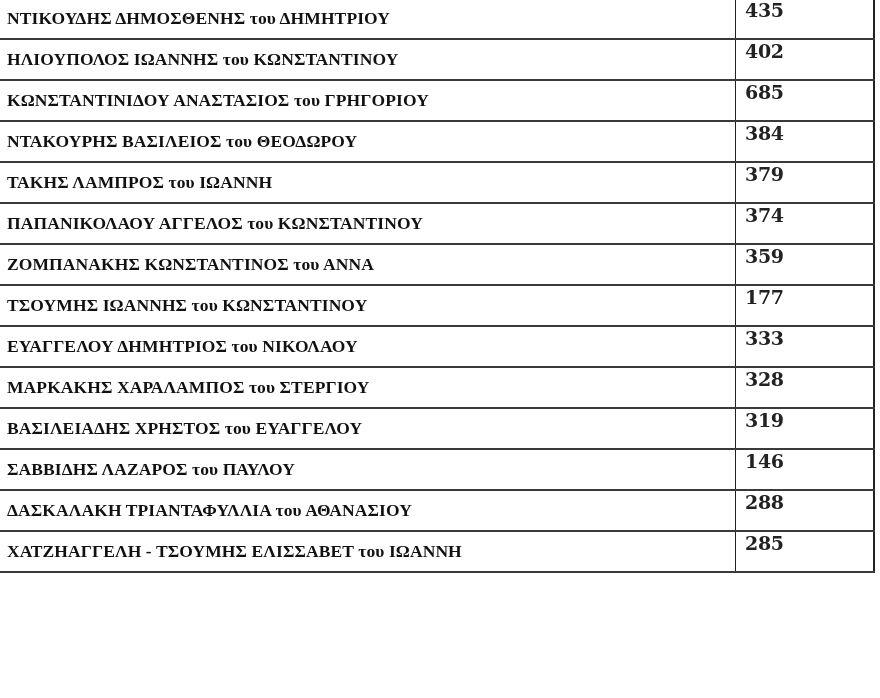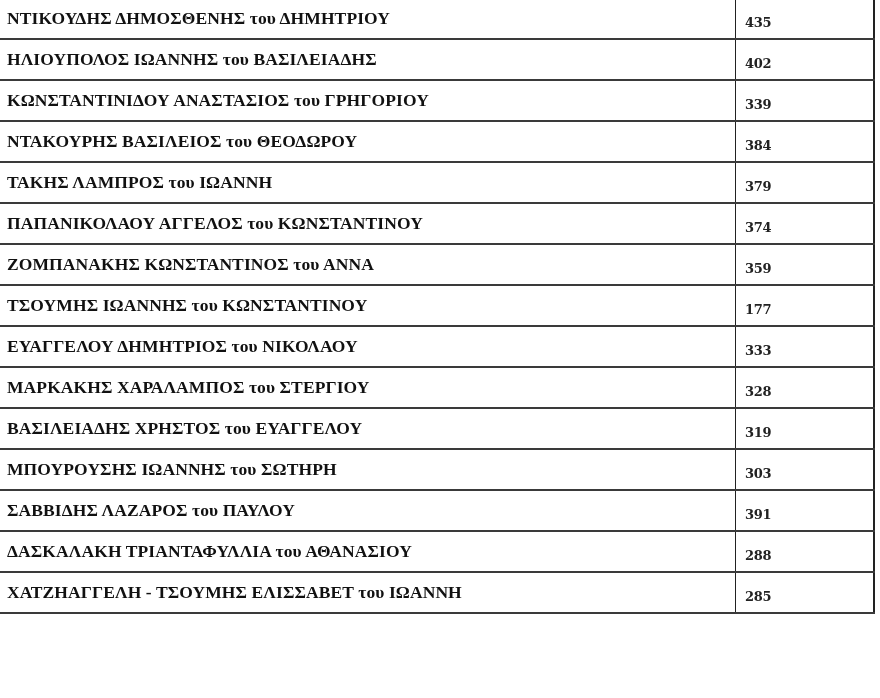--- a/index.html
+++ b/index.html
@@ -43,55 +43,54 @@
       font-family: "Liberation Serif", "DejaVu Serif", serif;
       font-weight: bold;
       font-size: 17.5px;
       color: #111;
       white-space: nowrap;
       letter-spacing: 0.1px;
     }
     .votes-text {
       display: block;
       padding-left: 9px;
-      padding-top: 16px;
       font-family: "DejaVu Serif", "Liberation Serif", serif;
       font-weight: bold;
-      font-size: 13px;
+      font-size: 19px;
       color: #222;
       letter-spacing: -0.3px;
     }
   </style>
 </head>
 <body>
 
 <table class="results-table">
   <tbody>
     <tr>
       <td class="name-cell">
           <span class="name-text">ΝΤΙΚΟΥΔΗΣ ΔΗΜΟΣΘΕΝΗΣ του ΔΗΜΗΤΡΙΟΥ</span>
         </td>
       <td class="votes-cell">
           <span class="votes-text">435</span>
         </td>
     </tr>
     <tr>
       <td class="name-cell">
-          <span class="name-text">ΗΛΙΟΥΠΟΛΟΣ ΙΩΑΝΝΗΣ του ΒΑΣΙΛΕΙΑΔΗΣ</span>
+          <span class="name-text">ΗΛΙΟΥΠΟΛΟΣ ΙΩΑΝΝΗΣ του ΚΩΝΣΤΑΝΤΙΝΟΥ</span>
         </td>
       <td class="votes-cell">
           <span class="votes-text">402</span>
         </td>
     </tr>
     <tr>
       <td class="name-cell">
           <span class="name-text">ΚΩΝΣΤΑΝΤΙΝΙΔΟΥ ΑΝΑΣΤΑΣΙΟΣ του ΓΡΗΓΟΡΙΟΥ</span>
         </td>
       <td class="votes-cell">
-          <span class="votes-text">339</span>
+          <span class="votes-text">685</span>
         </td>
     </tr>
     <tr>
       <td class="name-cell">
           <span class="name-text">ΝΤΑΚΟΥΡΗΣ ΒΑΣΙΛΕΙΟΣ του ΘΕΟΔΩΡΟΥ</span>
         </td>
       <td class="votes-cell">
           <span class="votes-text">384</span>
         </td>
     </tr>
@@ -146,32 +145,24 @@
     <tr>
       <td class="name-cell">
           <span class="name-text">ΒΑΣΙΛΕΙΑΔΗΣ ΧΡΗΣΤΟΣ του ΕΥΑΓΓΕΛΟΥ</span>
         </td>
       <td class="votes-cell">
           <span class="votes-text">319</span>
         </td>
     </tr>
     <tr>
       <td class="name-cell">
-          <span class="name-text">ΜΠΟΥΡΟΥΣΗΣ ΙΩΑΝΝΗΣ του ΣΩΤΗΡΗ</span>
-        </td>
-      <td class="votes-cell">
-          <span class="votes-text">303</span>
-        </td>
-    </tr>
-    <tr>
-      <td class="name-cell">
           <span class="name-text">ΣΑΒΒΙΔΗΣ ΛΑΖΑΡΟΣ του ΠΑΥΛΟΥ</span>
         </td>
       <td class="votes-cell">
-          <span class="votes-text">391</span>
+          <span class="votes-text">146</span>
         </td>
     </tr>
     <tr>
       <td class="name-cell">
           <span class="name-text">ΔΑΣΚΑΛΑΚΗ ΤΡΙΑΝΤΑΦΥΛΛΙΑ του ΑΘΑΝΑΣΙΟΥ</span>
         </td>
       <td class="votes-cell">
           <span class="votes-text">288</span>
         </td>
     </tr>

